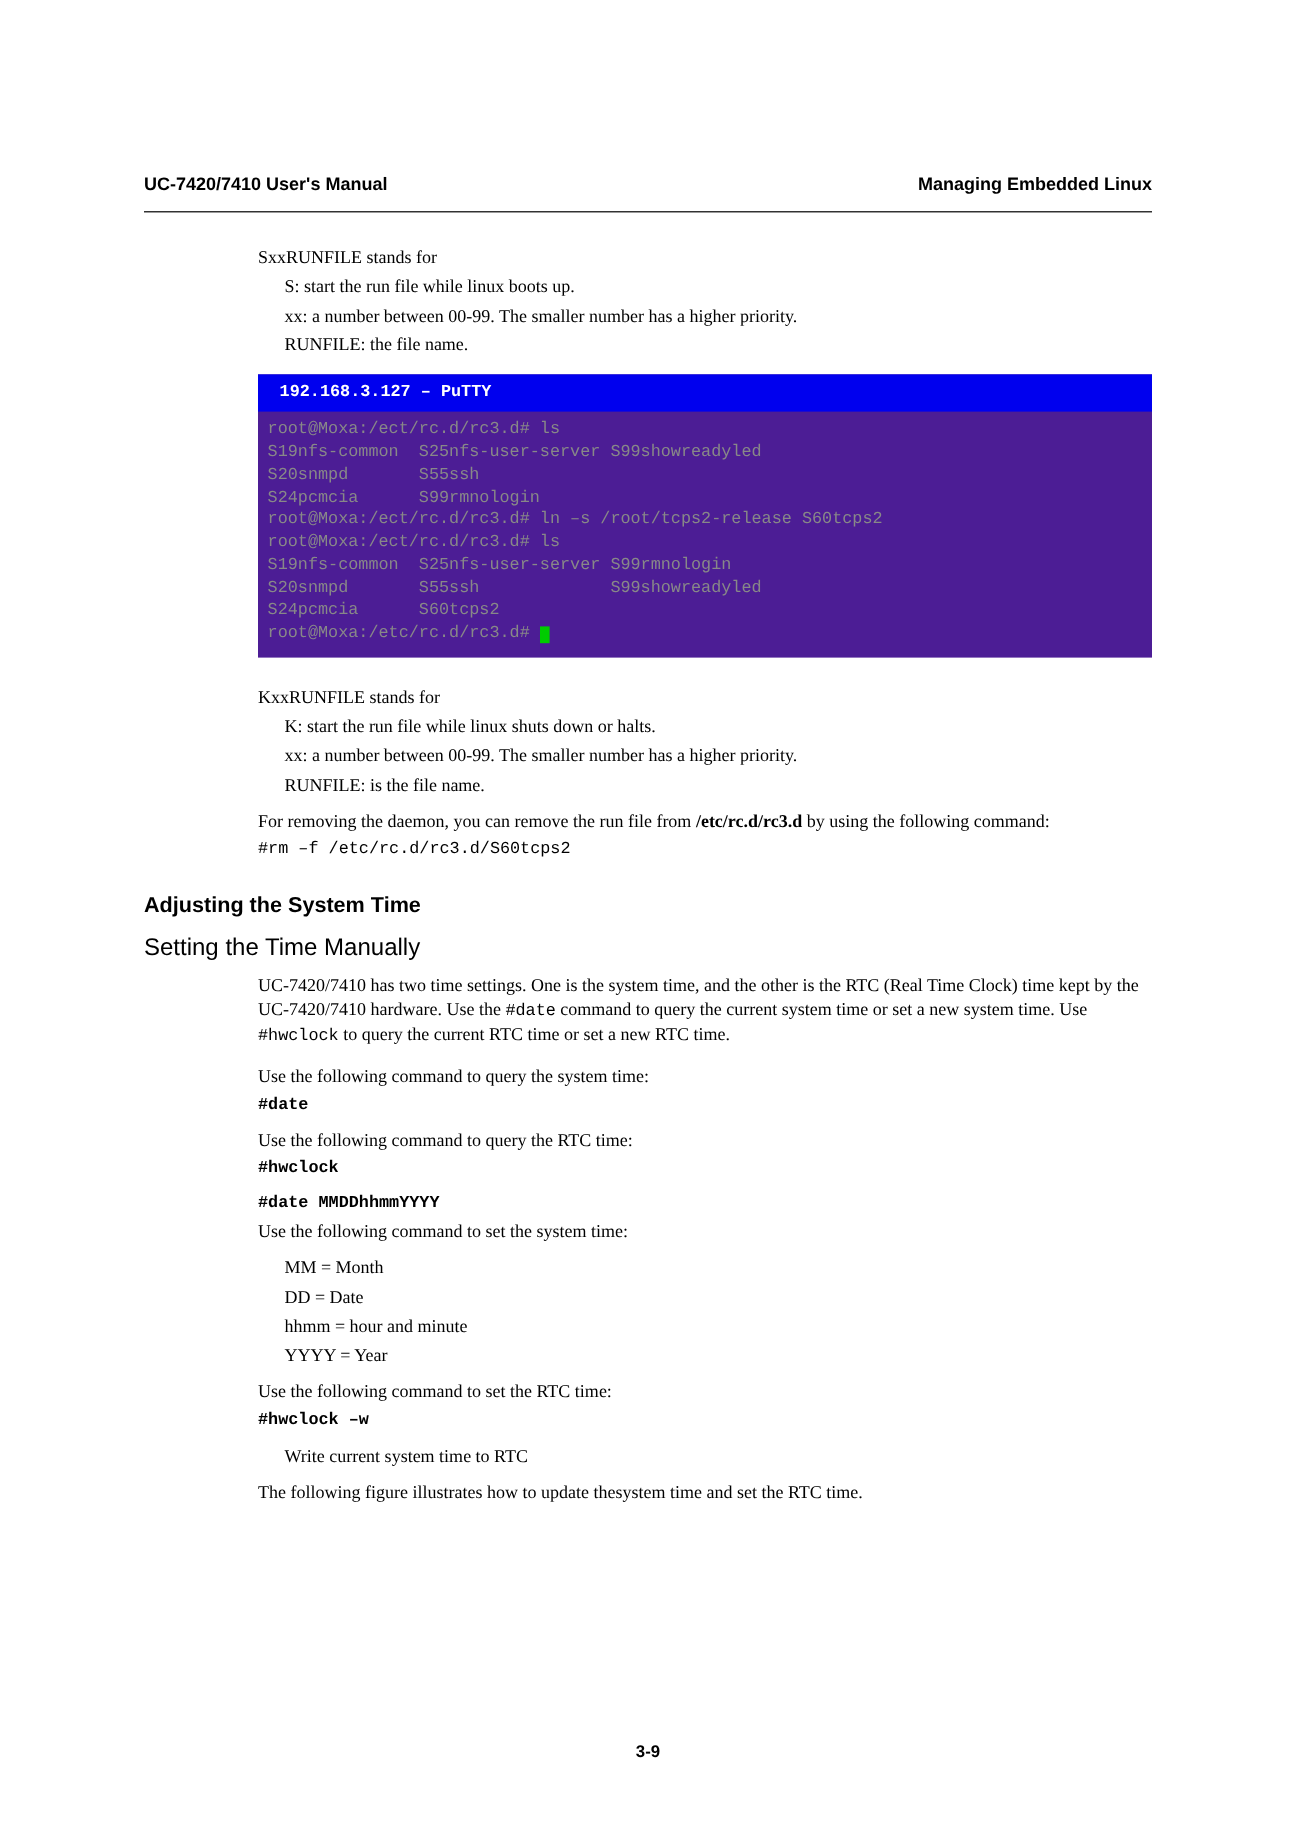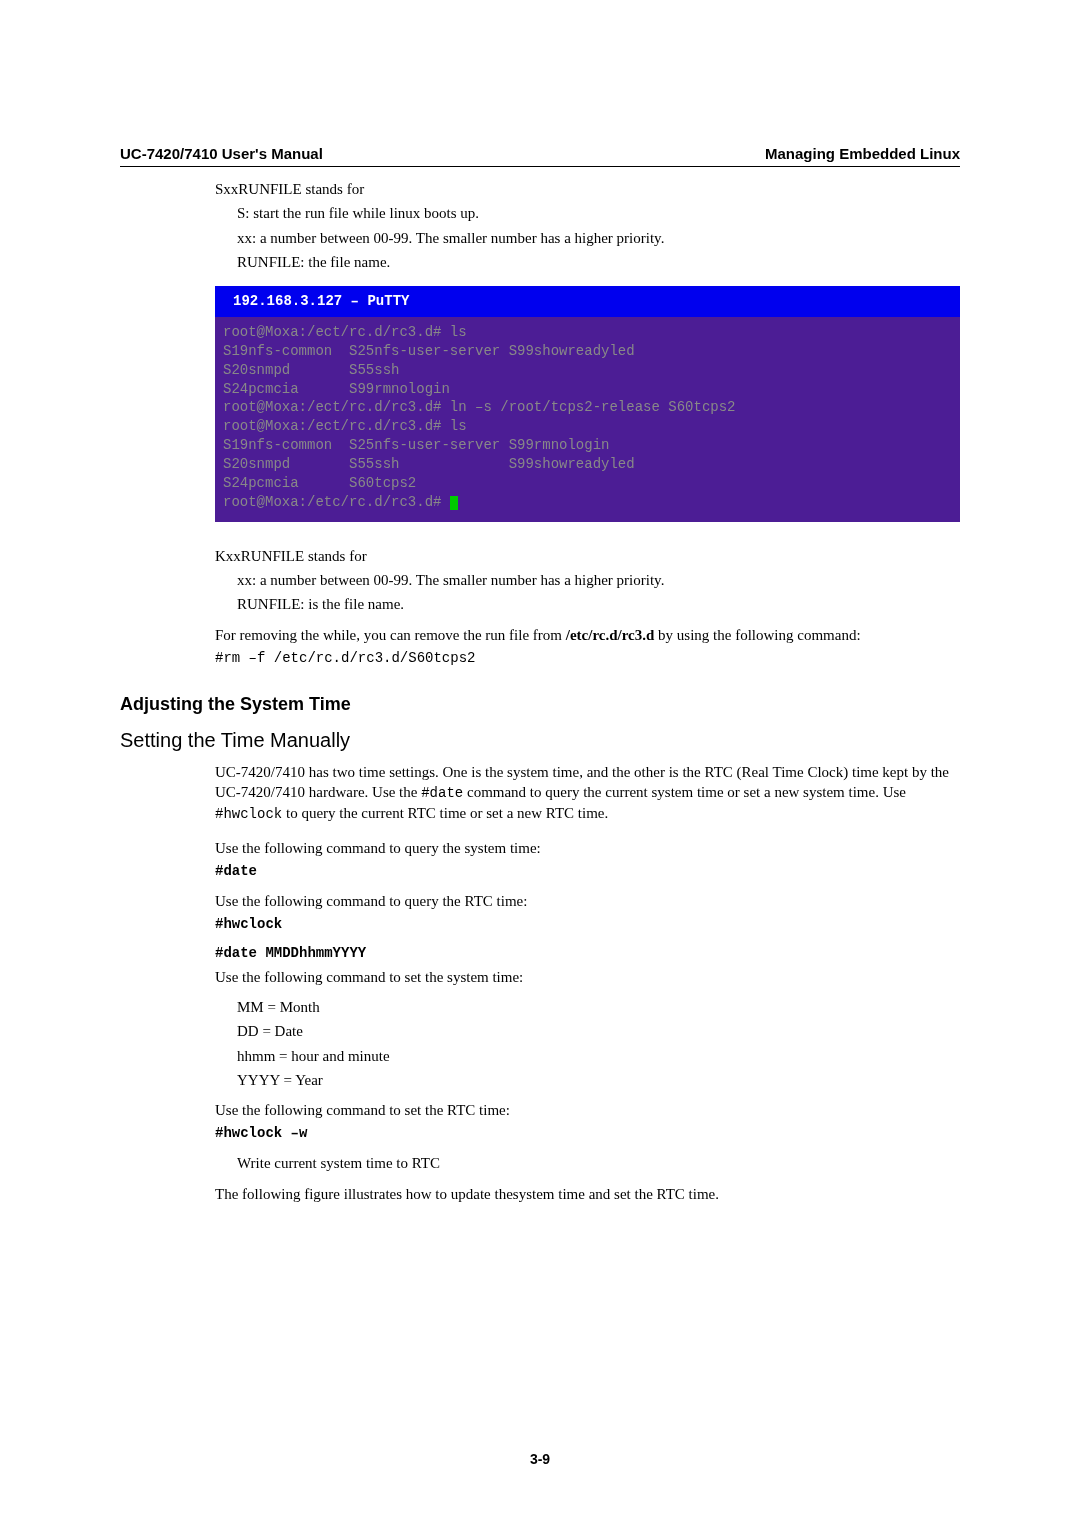--- a/index.html
+++ b/index.html
@@ -14,22 +14,22 @@
     width: 1080px;
     height: 1527px;
     position: relative;
     padding: 145px 120px 60px 120px;
     box-sizing: border-box;
   }
   .header-row {
     display: flex;
     justify-content: space-between;
     border-bottom: 1.5px solid #000;
-    padding-bottom: 4px;
-    margin-bottom: 12px;
+    padding-bottom: 14px;
+    margin-bottom: 28px;
   }
   .header-left, .header-right {
     font-family: Arial, Helvetica, sans-serif;
     font-weight: bold;
     font-size: 15px;
   }
   .body-indent {
     margin-left: 95px;
     margin-right: 0;
   }
@@ -127,28 +127,29 @@
 root@Moxa:/ect/rc.d/rc3.d# ln –s /root/tcps2-release S60tcps2
 root@Moxa:/ect/rc.d/rc3.d# ls
 S19nfs-common  S25nfs-user-server S99rmnologin
 S20snmpd       S55ssh             S99showreadyled
 S24pcmcia      S60tcps2
 root@Moxa:/etc/rc.d/rc3.d#</span> <span class="cursor"></span></div>
     </div>
 
     <p class="para">KxxRUNFILE stands for</p>
     <div class="list-indent">
+      <p class="para">K: start the run file while linux shuts down or halts.</p>
       <p class="para">xx: a number between 00-99. The smaller number has a higher priority.</p>
       <p class="para">RUNFILE: is the file name.</p>
     </div>
 
     <div class="spacer-xs"></div>
 
     <p class="para">
-      <span>For removing the while, you can remove the run file from </span><span class="bold">/etc/rc.d/rc3.d</span><span> by using the following command:</span>
+      <span>For removing the daemon, you can remove the run file from </span><span class="bold">/etc/rc.d/rc3.d</span><span> by using the following command:</span>
     </p>
     <p class="para mono">#rm –f /etc/rc.d/rc3.d/S60tcps2</p>
 
   </div>
 
   <div class="h1">Adjusting the System Time</div>
   <div class="h2">Setting the Time Manually</div>
 
   <div class="body-indent">
 

